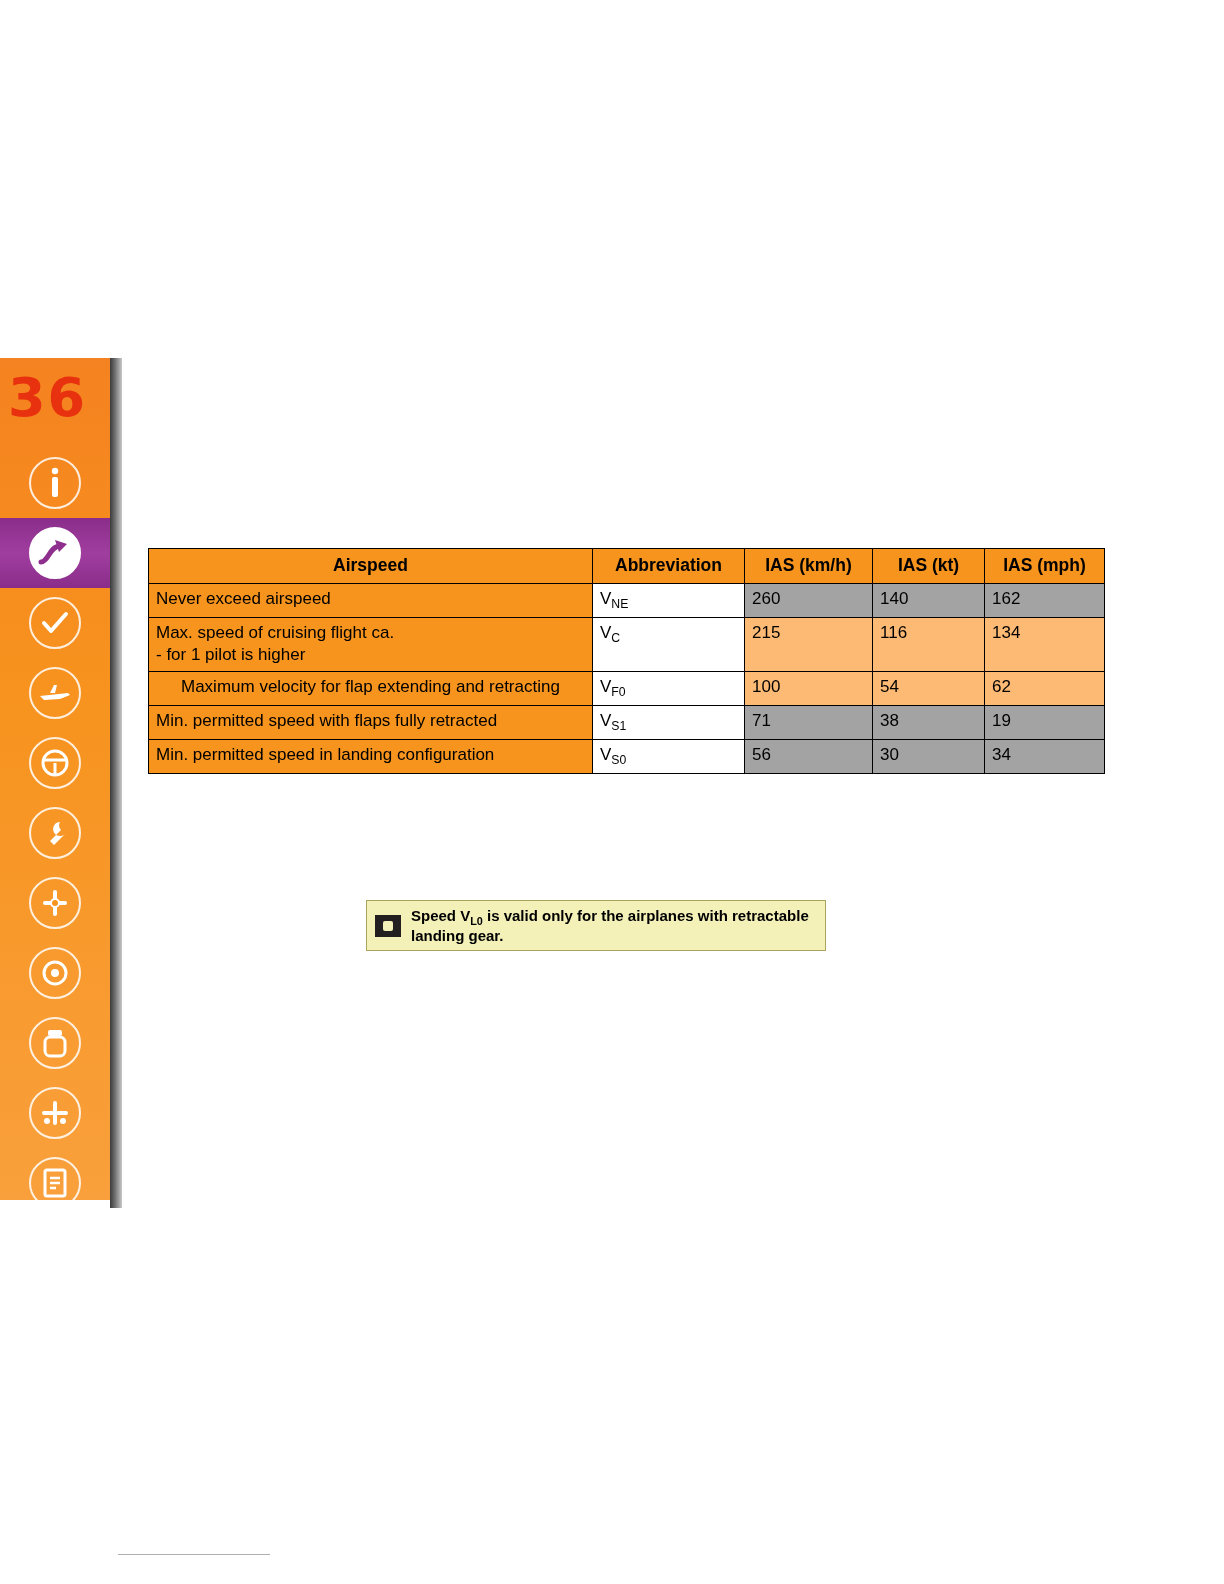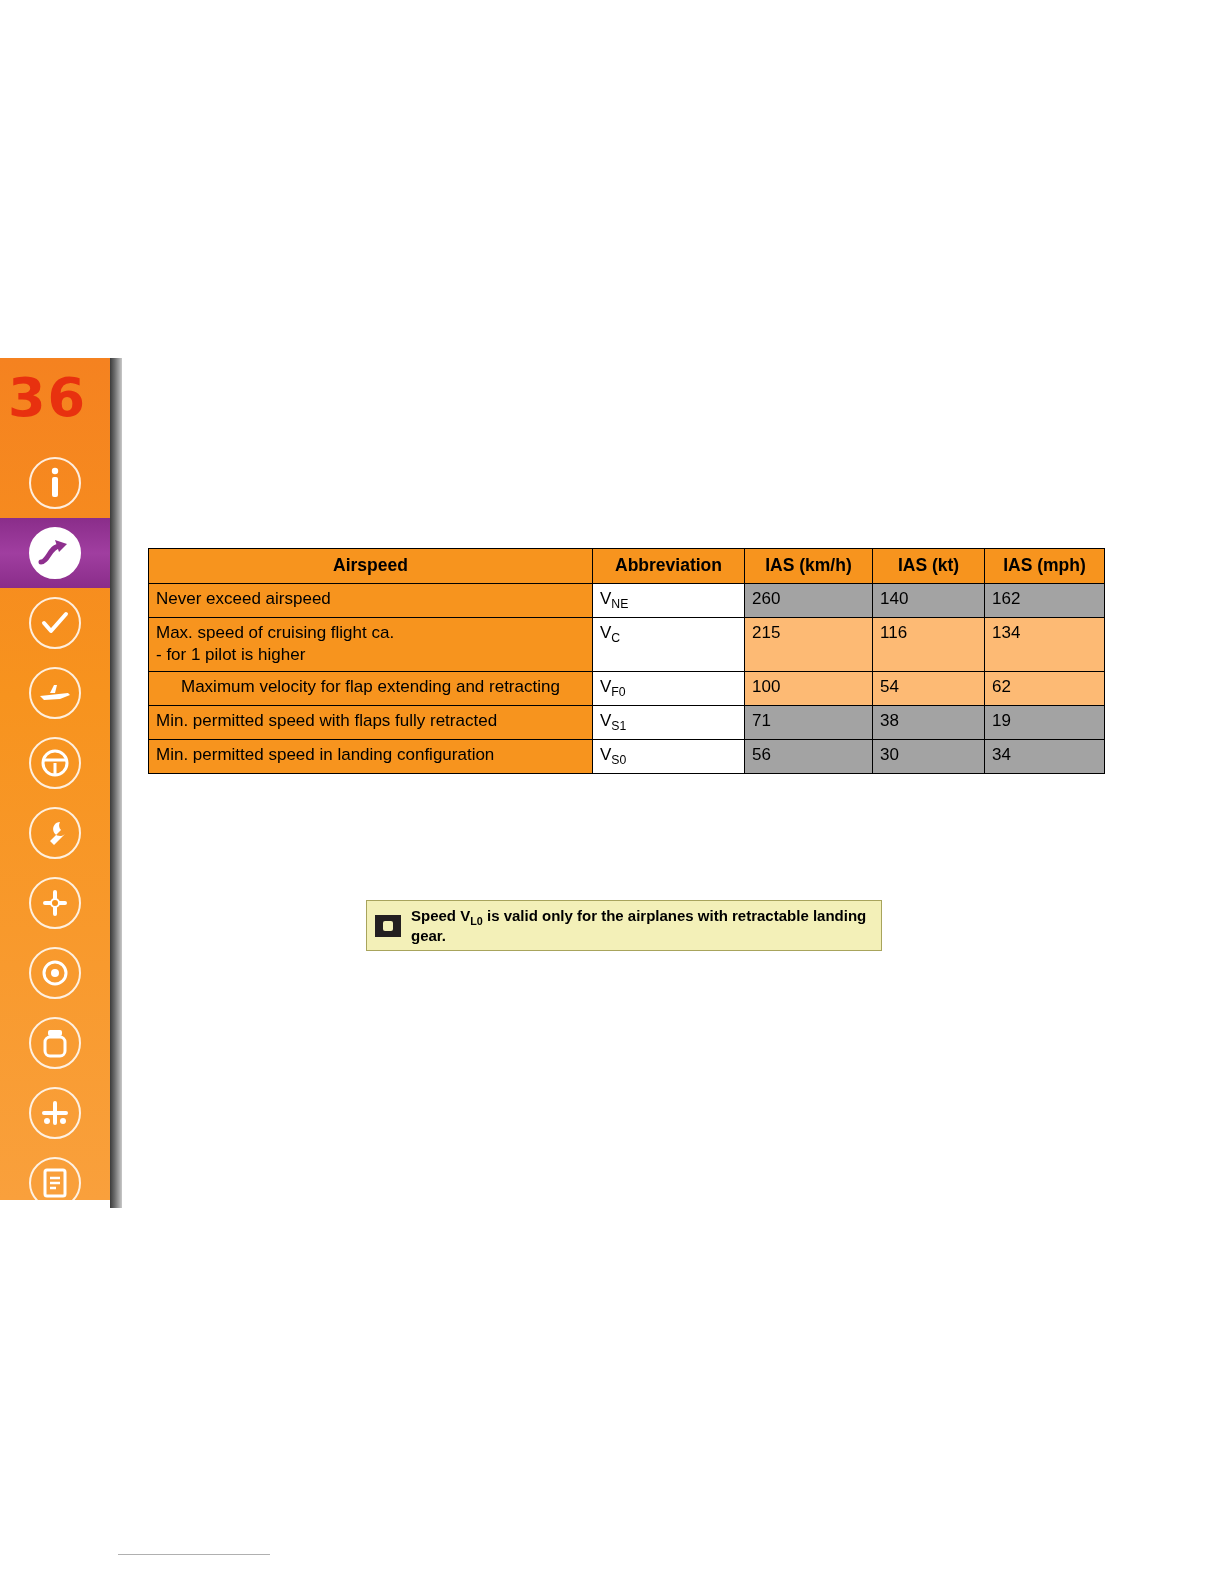--- a/index.html
+++ b/index.html
@@ -116,21 +116,21 @@
   }
   td.val-a { background: #a3a3a3; }
   td.val-b { background: #fdba74; }
   sub { font-size: 0.72em; }
 
   
   .note {
     position: absolute;
     left: 366px;
     top: 900px;
-    width: 516px;
+    width: 460px;
     box-sizing: border-box;
     background: #f3f0b8;
     border: 1px solid #a8a45c;
     padding: 6px 6px 6px 8px;
     display: flex;
     align-items: center;
     gap: 10px;
     font-size: 15px;
     color: #000;
   }

